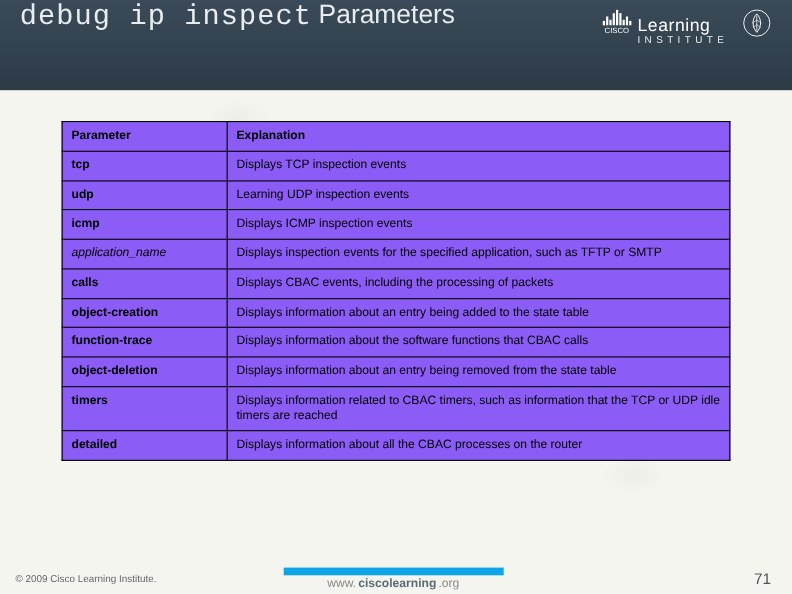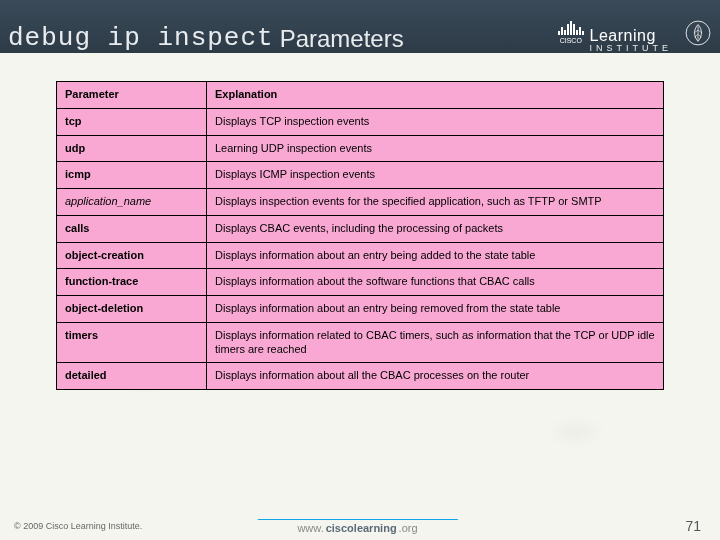--- a/index.html
+++ b/index.html
@@ -19,25 +19,25 @@
       radial-gradient(ellipse 60px 35px at 70% 40%, rgba(0,0,0,0.03), transparent 60%),
       radial-gradient(ellipse 55px 30px at 20% 70%, rgba(0,0,0,0.03), transparent 60%),
       radial-gradient(ellipse 50px 28px at 80% 80%, rgba(0,0,0,0.03), transparent 60%),
       radial-gradient(ellipse 45px 25px at 50% 55%, rgba(0,0,0,0.03), transparent 60%),
       linear-gradient(#f5f5f0, #f5f5f0);
     z-index: 0;
   }
   .header {
     position: relative;
     z-index: 1;
-    height: 53px;
+    height: 82px;
     background: linear-gradient(180deg, #3a4a58 0%, #2d3b47 100%);
     display: flex;
-    align-items: flex-end;
-    padding: 0 8px;
+    align-items: flex-start;
+    padding: 0 18px;
     color: #e8ecef;
   }
   .title-code {
     font-family: "Courier New", monospace;
     font-size: 26px;
     letter-spacing: 1px;
   }
   .title-rest {
     font-family: Verdana, Arial, sans-serif;
     font-size: 24px;
@@ -77,21 +77,21 @@
   }
 
   .content {
     position: relative;
     z-index: 1;
     padding: 28px 56px 0 56px;
   }
   table {
     width: 100%;
     border-collapse: collapse;
-    background: #f9a8d4;
+    background: #8b5cf6;
     font-size: 11px;
     color: #000;
   }
   th, td {
     border: 1px solid #000;
     padding: 6px 8px;
     text-align: left;
     vertical-align: top;
     line-height: 1.25;
   }
@@ -113,21 +113,21 @@
     color: #666;
   }
   .footer-center {
     position: absolute;
     left: 50%;
     transform: translateX(-50%);
     display: flex;
     align-items: center;
     gap: 2px;
     color: #7a8a94;
-    border-top: 1px solid #0ea5e9;
+    border-top: 7px solid #0ea5e9;
     padding: 2px 40px 0;
     font-size: 11px;
   }
   .footer-center .www { color:#888; }
   .footer-center .cisco { color:#5a6b76; font-weight:bold; }
   .footer-center .org { color:#888; }
   .pagenum { margin-left: auto; font-size: 14px; color:#555; }
 </style>
 </head>
 <body>

